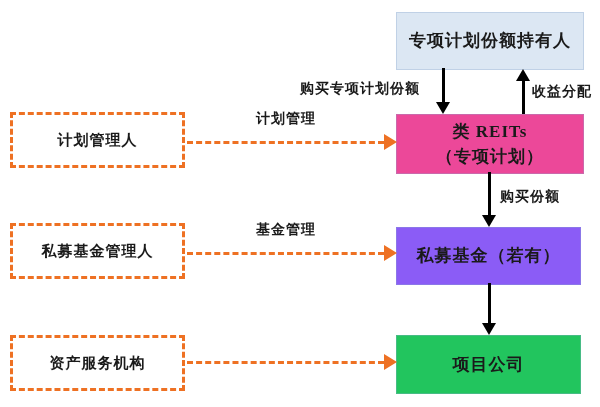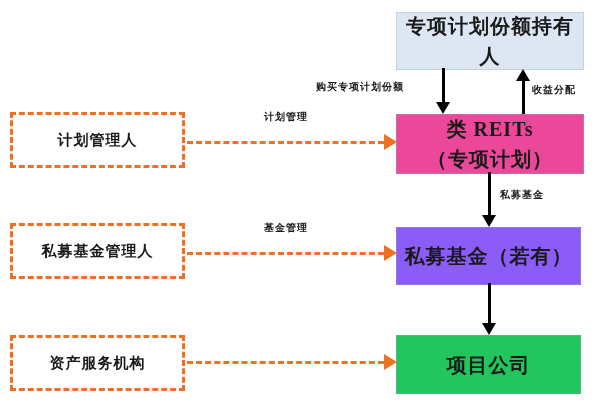--- a/index.html
+++ b/index.html
@@ -3,38 +3,38 @@
 <meta charset="utf-8">
 <style>
   html,body{margin:0;padding:0;}
   body{
     width:600px;height:407px;background:#ffffff;position:relative;overflow:hidden;
     font-family:"Liberation Serif","DejaVu Serif",serif;color:#1a1a1a;
   }
   .stage{position:absolute;inset:0;}
   .box{
     position:absolute;display:flex;flex-direction:column;align-items:center;justify-content:center;
-    font-weight:bold;font-size:20px;line-height:1.5;letter-spacing:1px;text-align:center;
+    font-weight:bold;font-size:17px;line-height:1.5;letter-spacing:1px;text-align:center;
   }
   .solid-box{border:1px solid rgba(140,170,205,.35);}
   .holder-box{left:396px;top:12px;width:186px;height:56px;background:#dce7f3;}
   .reits-box{left:396px;top:114px;width:186px;height:58px;background:#ec4899;}
   .fund-box{left:396px;top:227px;width:183px;height:56px;background:#8b5cf6;}
   .project-box{left:396px;top:335px;width:183px;height:57px;background:#22c55e;}
   .dashed-box{
     position:absolute;display:flex;align-items:center;justify-content:center;
     width:175px;height:56px;left:10px;background:#ffffff;
     border:3px dashed #ee7123;box-sizing:border-box;
     font-weight:bold;font-size:15px;letter-spacing:1px;text-align:center;
   }
   .plan-manager-box{top:112px;}
   .pe-manager-box{top:223px;}
   .asset-servicer-box{top:335px;}
   .flow-label{
-    position:absolute;font-weight:bold;font-size:10px;letter-spacing:1px;white-space:nowrap;
+    position:absolute;font-weight:bold;font-size:14px;letter-spacing:1px;white-space:nowrap;
   }
   .centered{width:120px;text-align:center;}
   .vshaft{position:absolute;width:3px;background:#000;}
   .head-down{position:absolute;width:0;height:0;
     border-left:7px solid transparent;border-right:7px solid transparent;border-top:12px solid #000;}
   .head-up{position:absolute;width:0;height:0;
     border-left:7px solid transparent;border-right:7px solid transparent;border-bottom:12px solid #000;}
   .dash-line{position:absolute;height:0;border-top:3px dashed #ee7123;}
   .head-right{position:absolute;width:0;height:0;
     border-top:8px solid transparent;border-bottom:8px solid transparent;border-left:13px solid #ee7123;}
@@ -110,17 +110,17 @@
   <div class="head-right d1-head"></div>
 
   <div class="dash-line d2-line"></div>
   <div class="head-right d2-head"></div>
 
   <div class="dash-line d3-line"></div>
   <div class="head-right d3-head"></div>
 
   <div class="flow-label lbl-buy-plan-shares">购买专项计划份额</div>
   <div class="flow-label lbl-income">收益分配</div>
-  <div class="flow-label lbl-buy-shares">私募基金</div>
+  <div class="flow-label lbl-buy-shares">购买份额</div>
   <div class="flow-label centered lbl-plan-mgmt">计划管理</div>
   <div class="flow-label centered lbl-fund-mgmt">基金管理</div>
 
 </div>
 
 </body></html>

